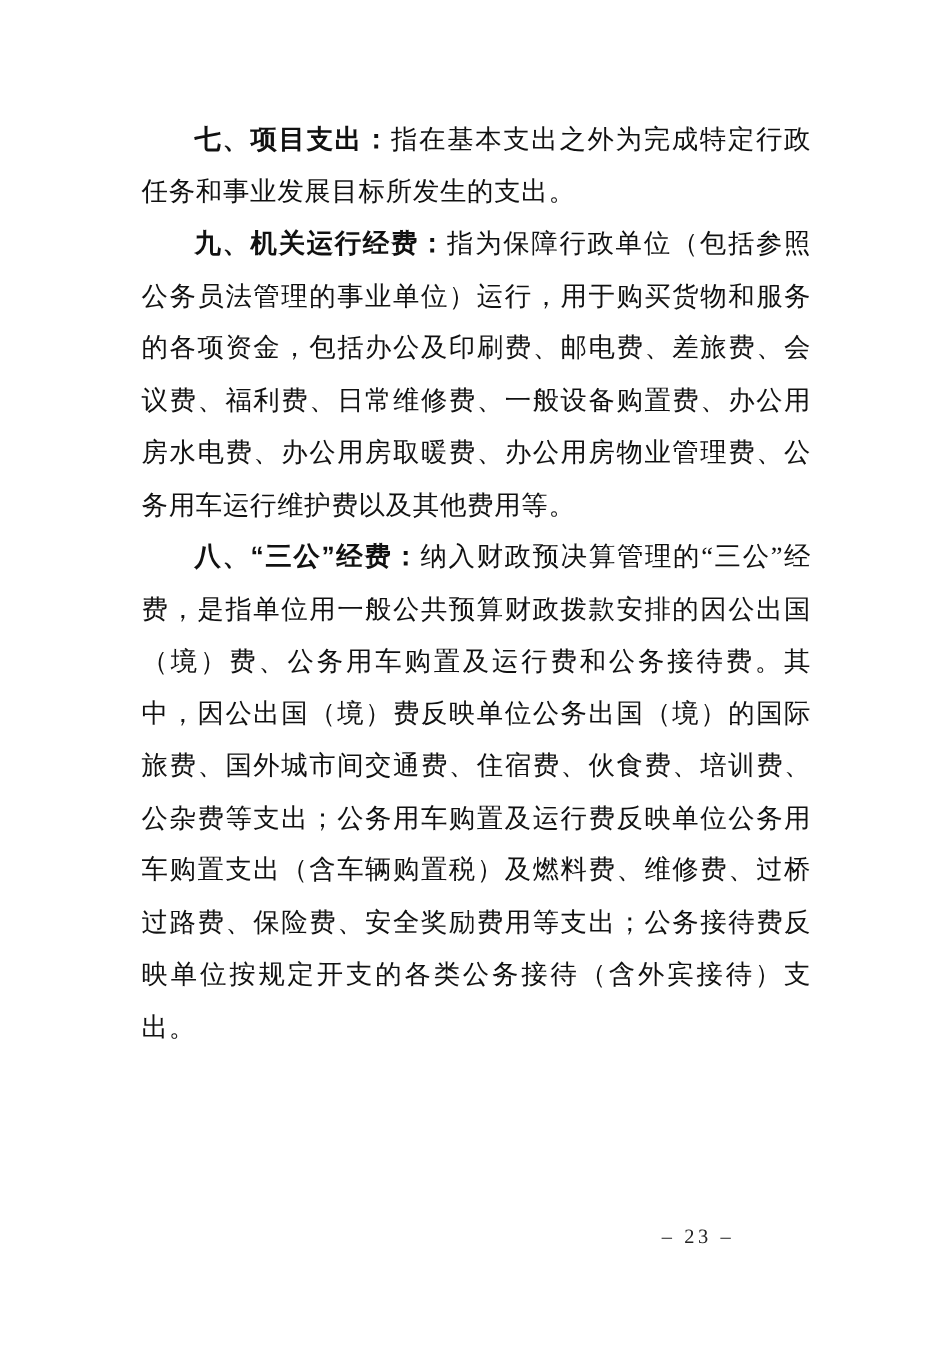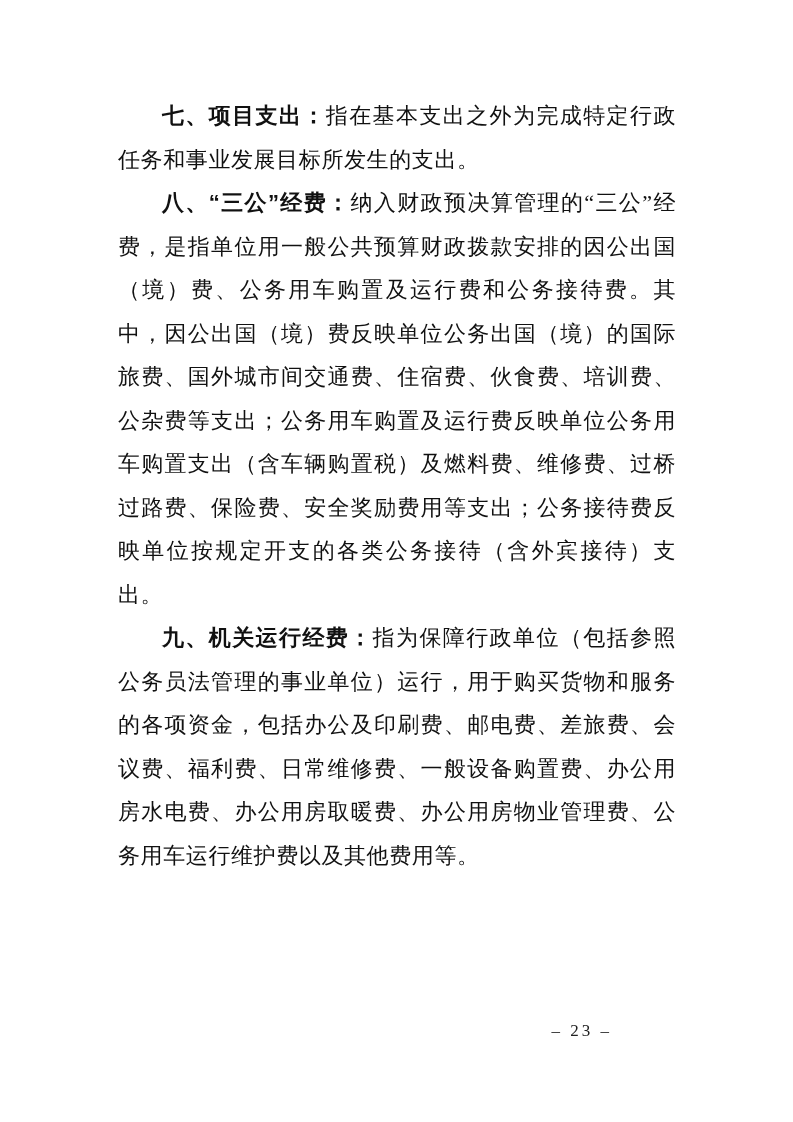--- a/index.html
+++ b/index.html
@@ -50,21 +50,21 @@
   }
 </style>
 </head>
 <body>
 
 <div class="page">
   <div class="content">
 
     <p class="para"><span class="lead">七、项目支出：</span><span>指在基本支出之外为完成特定行政任务和事业发展目标所发生的支出。</span></p>
 
+    <p class="para"><span class="lead">九、机关运行经费：</span><span>指为保障行政单位（包括参照公务员法管理的事业单位）运行，用于购买货物和服务的各项资金，包括办公及印刷费、邮电费、差旅费、会议费、福利费、日常维修费、一般设备购置费、办公用房水电费、办公用房取暖费、办公用房物业管理费、公务用车运行维护费以及其他费用等。</span></p>
+
     <p class="para"><span class="lead">八、“三公”经费：</span><span>纳入财政预决算管理的“三公”经费，是指单位用一般公共预算财政拨款安排的因公出国（境）费、公务用车购置及运行费和公务接待费。其中，因公出国（境）费反映单位公务出国（境）的国际旅费、国外城市间交通费、住宿费、伙食费、培训费、公杂费等支出；公务用车购置及运行费反映单位公务用车购置支出（含车辆购置税）及燃料费、维修费、过桥过路费、保险费、安全奖励费用等支出；公务接待费反映单位按规定开支的各类公务接待（含外宾接待）支出。</span></p>
-
-    <p class="para"><span class="lead">九、机关运行经费：</span><span>指为保障行政单位（包括参照公务员法管理的事业单位）运行，用于购买货物和服务的各项资金，包括办公及印刷费、邮电费、差旅费、会议费、福利费、日常维修费、一般设备购置费、办公用房水电费、办公用房取暖费、办公用房物业管理费、公务用车运行维护费以及其他费用等。</span></p>
 
 
   </div>
 
   <div class="page-number">– 23 –</div>
 </div>
 
 </body></html>

